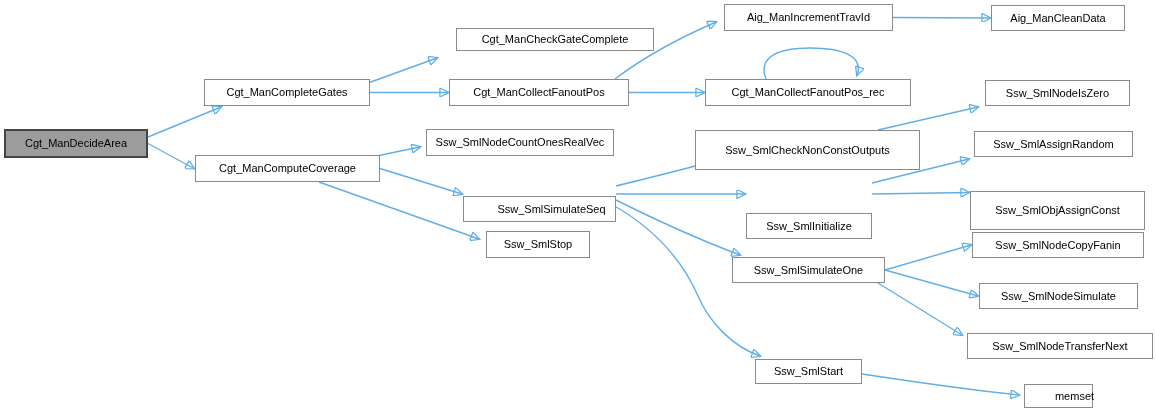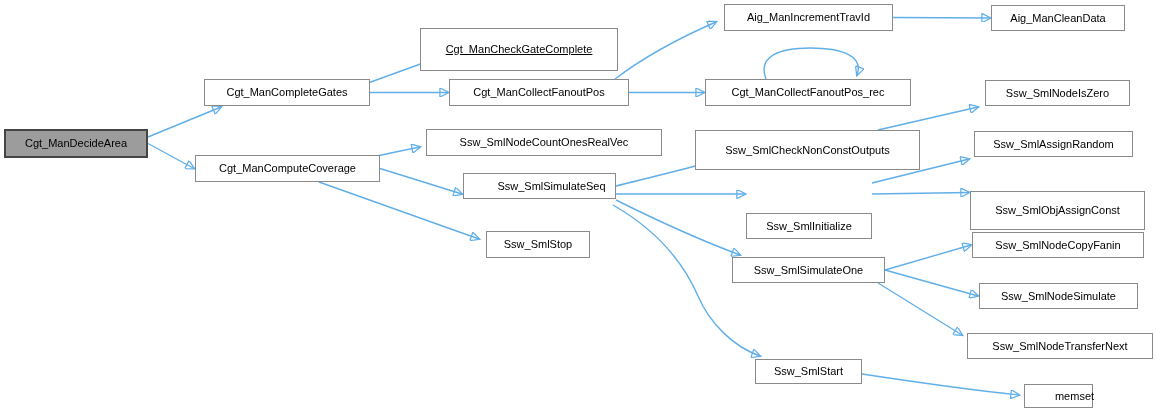--- a/index.html
+++ b/index.html
@@ -57,24 +57,24 @@
       <path d="M872,183 L969,159" marker-end="url(#arrow)"></path>
       <path d="M872,194 L969,192.5" marker-end="url(#arrow)"></path>
       <path d="M885,270 L971,245" marker-end="url(#arrow)"></path>
       <path d="M885,270 L978,296" marker-end="url(#arrow)"></path>
       <path d="M878,283 L962,335" marker-end="url(#arrow)"></path>
       <path d="M862,374 C915,382 970,390 1019,395" marker-end="url(#arrow)"></path>
     </svg>
 <div class="node root" style="left: 4px; top: 129px; width: 144px; height: 29px;">Cgt_ManDecideArea</div>
     <div class="node" style="left: 204px; top: 79px; width: 166px; height: 27px;">Cgt_ManCompleteGates</div>
     <div class="node" style="left: 195px; top: 155px; width: 185px; height: 27px;">Cgt_ManComputeCoverage</div>
-    <div class="node" style="left: 420px; top: 28px; width: 198px; height: 43px; text-decoration: underline;">Cgt_ManCheckGateComplete</div>
+    <div class="node" style="left: 456px; top: 28px; width: 198px; height: 23px;">Cgt_ManCheckGateComplete</div>
     <div class="node" style="left: 449px; top: 79px; width: 180px; height: 27px;">Cgt_ManCollectFanoutPos</div>
-    <div class="node" style="left: 426px; top: 129px; width: 236px; height: 27px;">Ssw_SmlNodeCountOnesRealVec</div>
-    <div class="node" style="left: 463px; top: 173px; width: 153px; height: 26px; padding-left: 24px;">Ssw_SmlSimulateSeq</div>
+    <div class="node" style="left: 426px; top: 129px; width: 188px; height: 27px;">Ssw_SmlNodeCountOnesRealVec</div>
+    <div class="node" style="left: 463px; top: 196px; width: 153px; height: 26px; padding-left: 24px;">Ssw_SmlSimulateSeq</div>
     <div class="node" style="left: 486px; top: 231px; width: 104px; height: 27px;">Ssw_SmlStop</div>
     <div class="node" style="left: 724px; top: 4px; width: 169px; height: 27px;">Aig_ManIncrementTravId</div>
     <div class="node" style="left: 705px; top: 79px; width: 206px; height: 27px;">Cgt_ManCollectFanoutPos_rec</div>
     <div class="node" style="left: 695px; top: 130px; width: 225px; height: 40px;">Ssw_SmlCheckNonConstOutputs</div>
     <div class="node" style="left: 746px; top: 181px; width: 126px; height: 26px; margin-top: 32px;">Ssw_SmlInitialize</div>
     <div class="node" style="left: 732px; top: 257px; width: 153px; height: 26px;">Ssw_SmlSimulateOne</div>
     <div class="node" style="left: 755px; top: 359px; width: 107px; height: 25px;">Ssw_SmlStart</div>
     <div class="node" style="left: 991px; top: 5px; width: 134px; height: 26px;">Aig_ManCleanData</div>
     <div class="node" style="left: 985px; top: 80px; width: 145px; height: 26px;">Ssw_SmlNodeIsZero</div>
     <div class="node" style="left: 974px; top: 131px; width: 159px; height: 26px;">Ssw_SmlAssignRandom</div>

